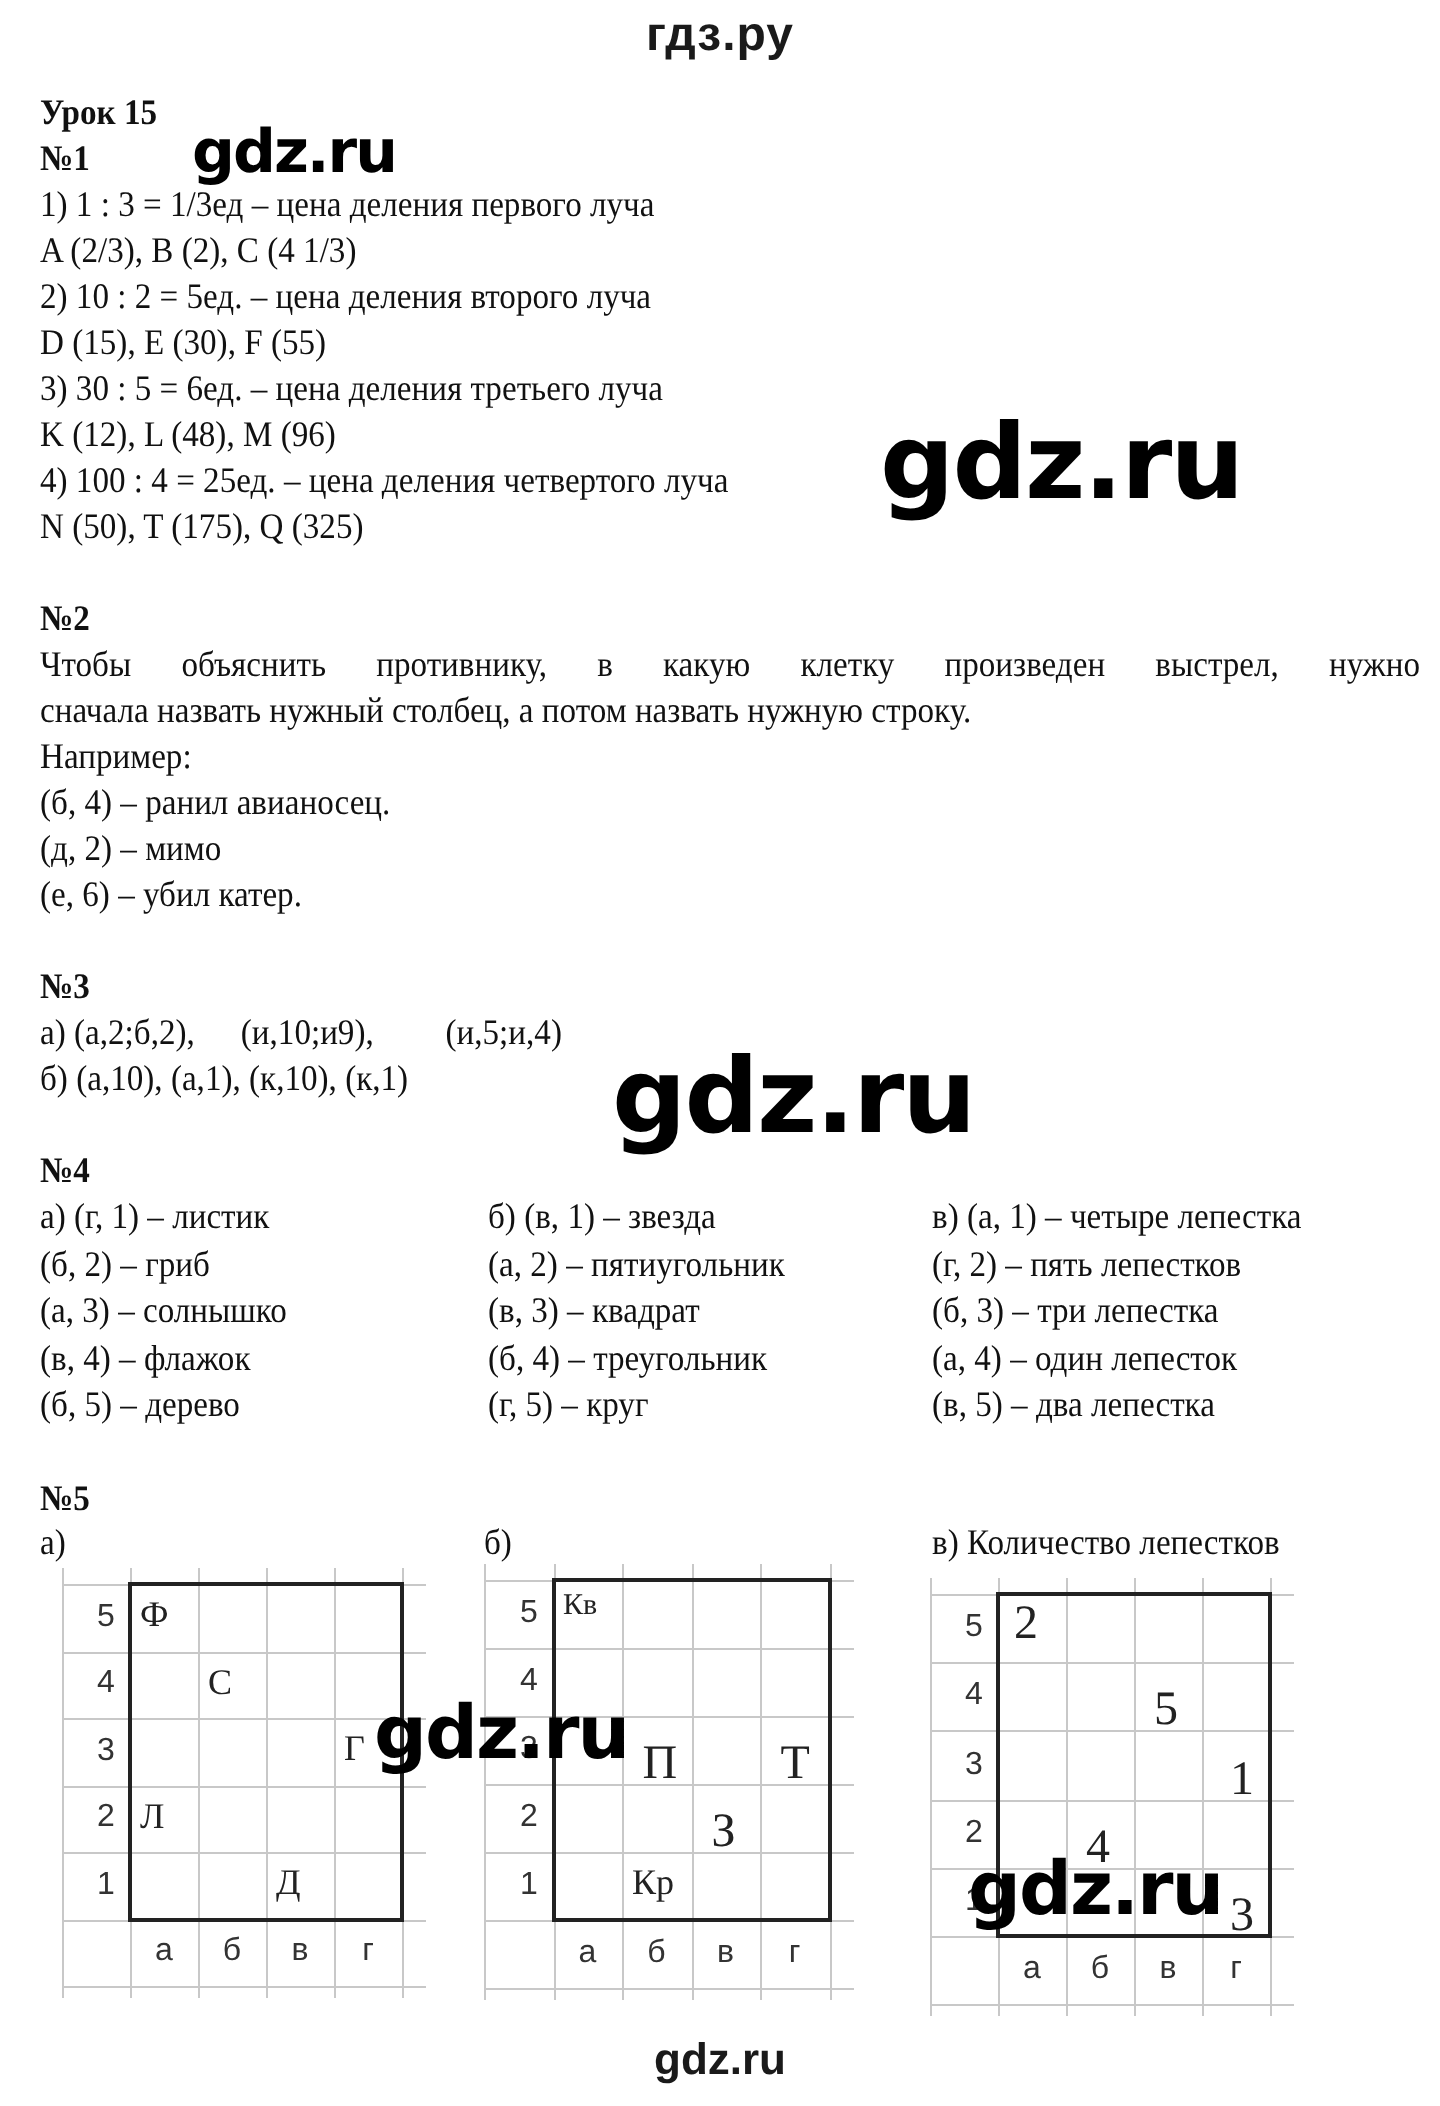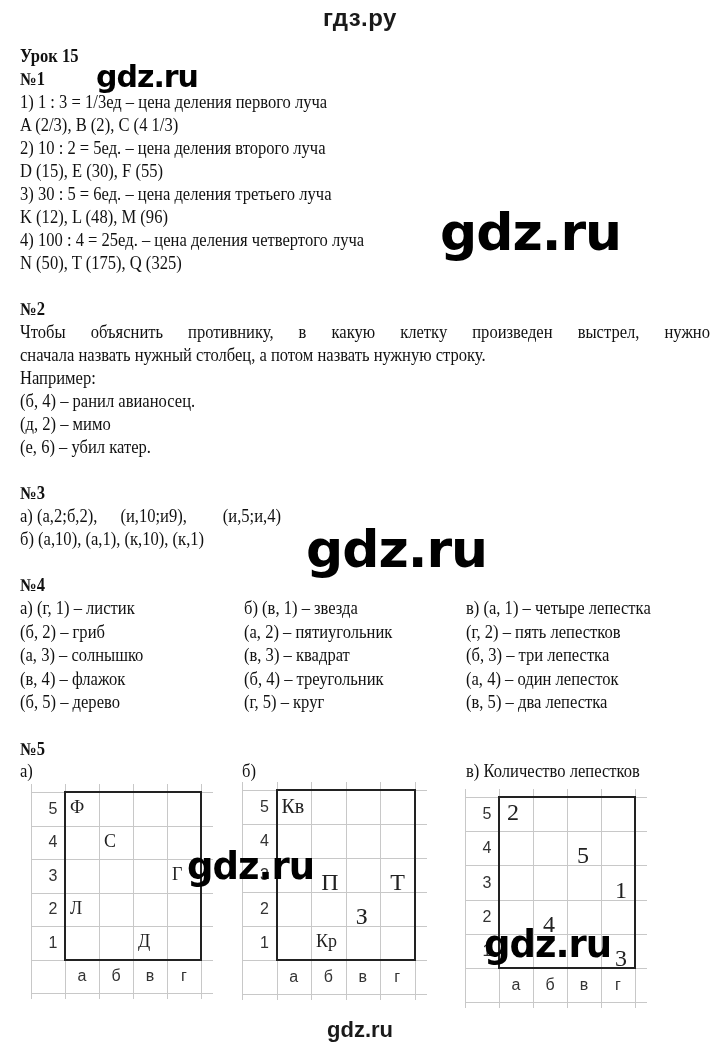--- a/index.html
+++ b/index.html
@@ -140,21 +140,21 @@
     <div class="box" style="left: 33.5px; top: -1px; width: 140px; height: 172px;"></div>
     <div class="rowlabel" style="left: 12.5px; top: 8px;">5</div>
     <div class="rowlabel" style="left: 12.5px; top: 42px;">4</div>
     <div class="rowlabel" style="left: 12.5px; top: 76px;">3</div>
     <div class="rowlabel" style="left: 12.5px; top: 110px;">2</div>
     <div class="rowlabel" style="left: 12.5px; top: 144px;">1</div>
     <div class="collabel" style="left: 41.75px; top: 178px;">а</div>
     <div class="collabel" style="left: 76.25px; top: 178px;">б</div>
     <div class="collabel" style="left: 110.75px; top: 178px;">в</div>
     <div class="collabel" style="left: 145.25px; top: 178px;">г</div>
-    <div class="mark" style="font-size: 20px; left: 39.5px; top: 5px;">Кв</div>
+    <div class="mark" style="font-size: 15px; left: 39.5px; top: 5px;">Кв</div>
     <div class="mark" style="font-size: 24px; left: 79.25px; top: 79px;">П</div>
     <div class="mark" style="font-size: 24px; left: 148.25px; top: 79px;">Т</div>
     <div class="mark" style="font-size: 24px; left: 113.75px; top: 113px;">З</div>
     <div class="mark" style="font-size: 18px; left: 74px; top: 141px;">Кр</div>
   </div>
 <div class="grid" id="grid2" style="left: 465px; top: 797px; width: 182px; height: 211.2px;">
     <div class="cell-line-h" style="left: 0px; width: 182px; top: 0px;"></div>
     <div class="cell-line-h" style="left: 0px; width: 182px; top: 34.2px;"></div>
     <div class="cell-line-h" style="left: 0px; width: 182px; top: 68.4px;"></div>
     <div class="cell-line-h" style="left: 0px; width: 182px; top: 102.6px;"></div>

